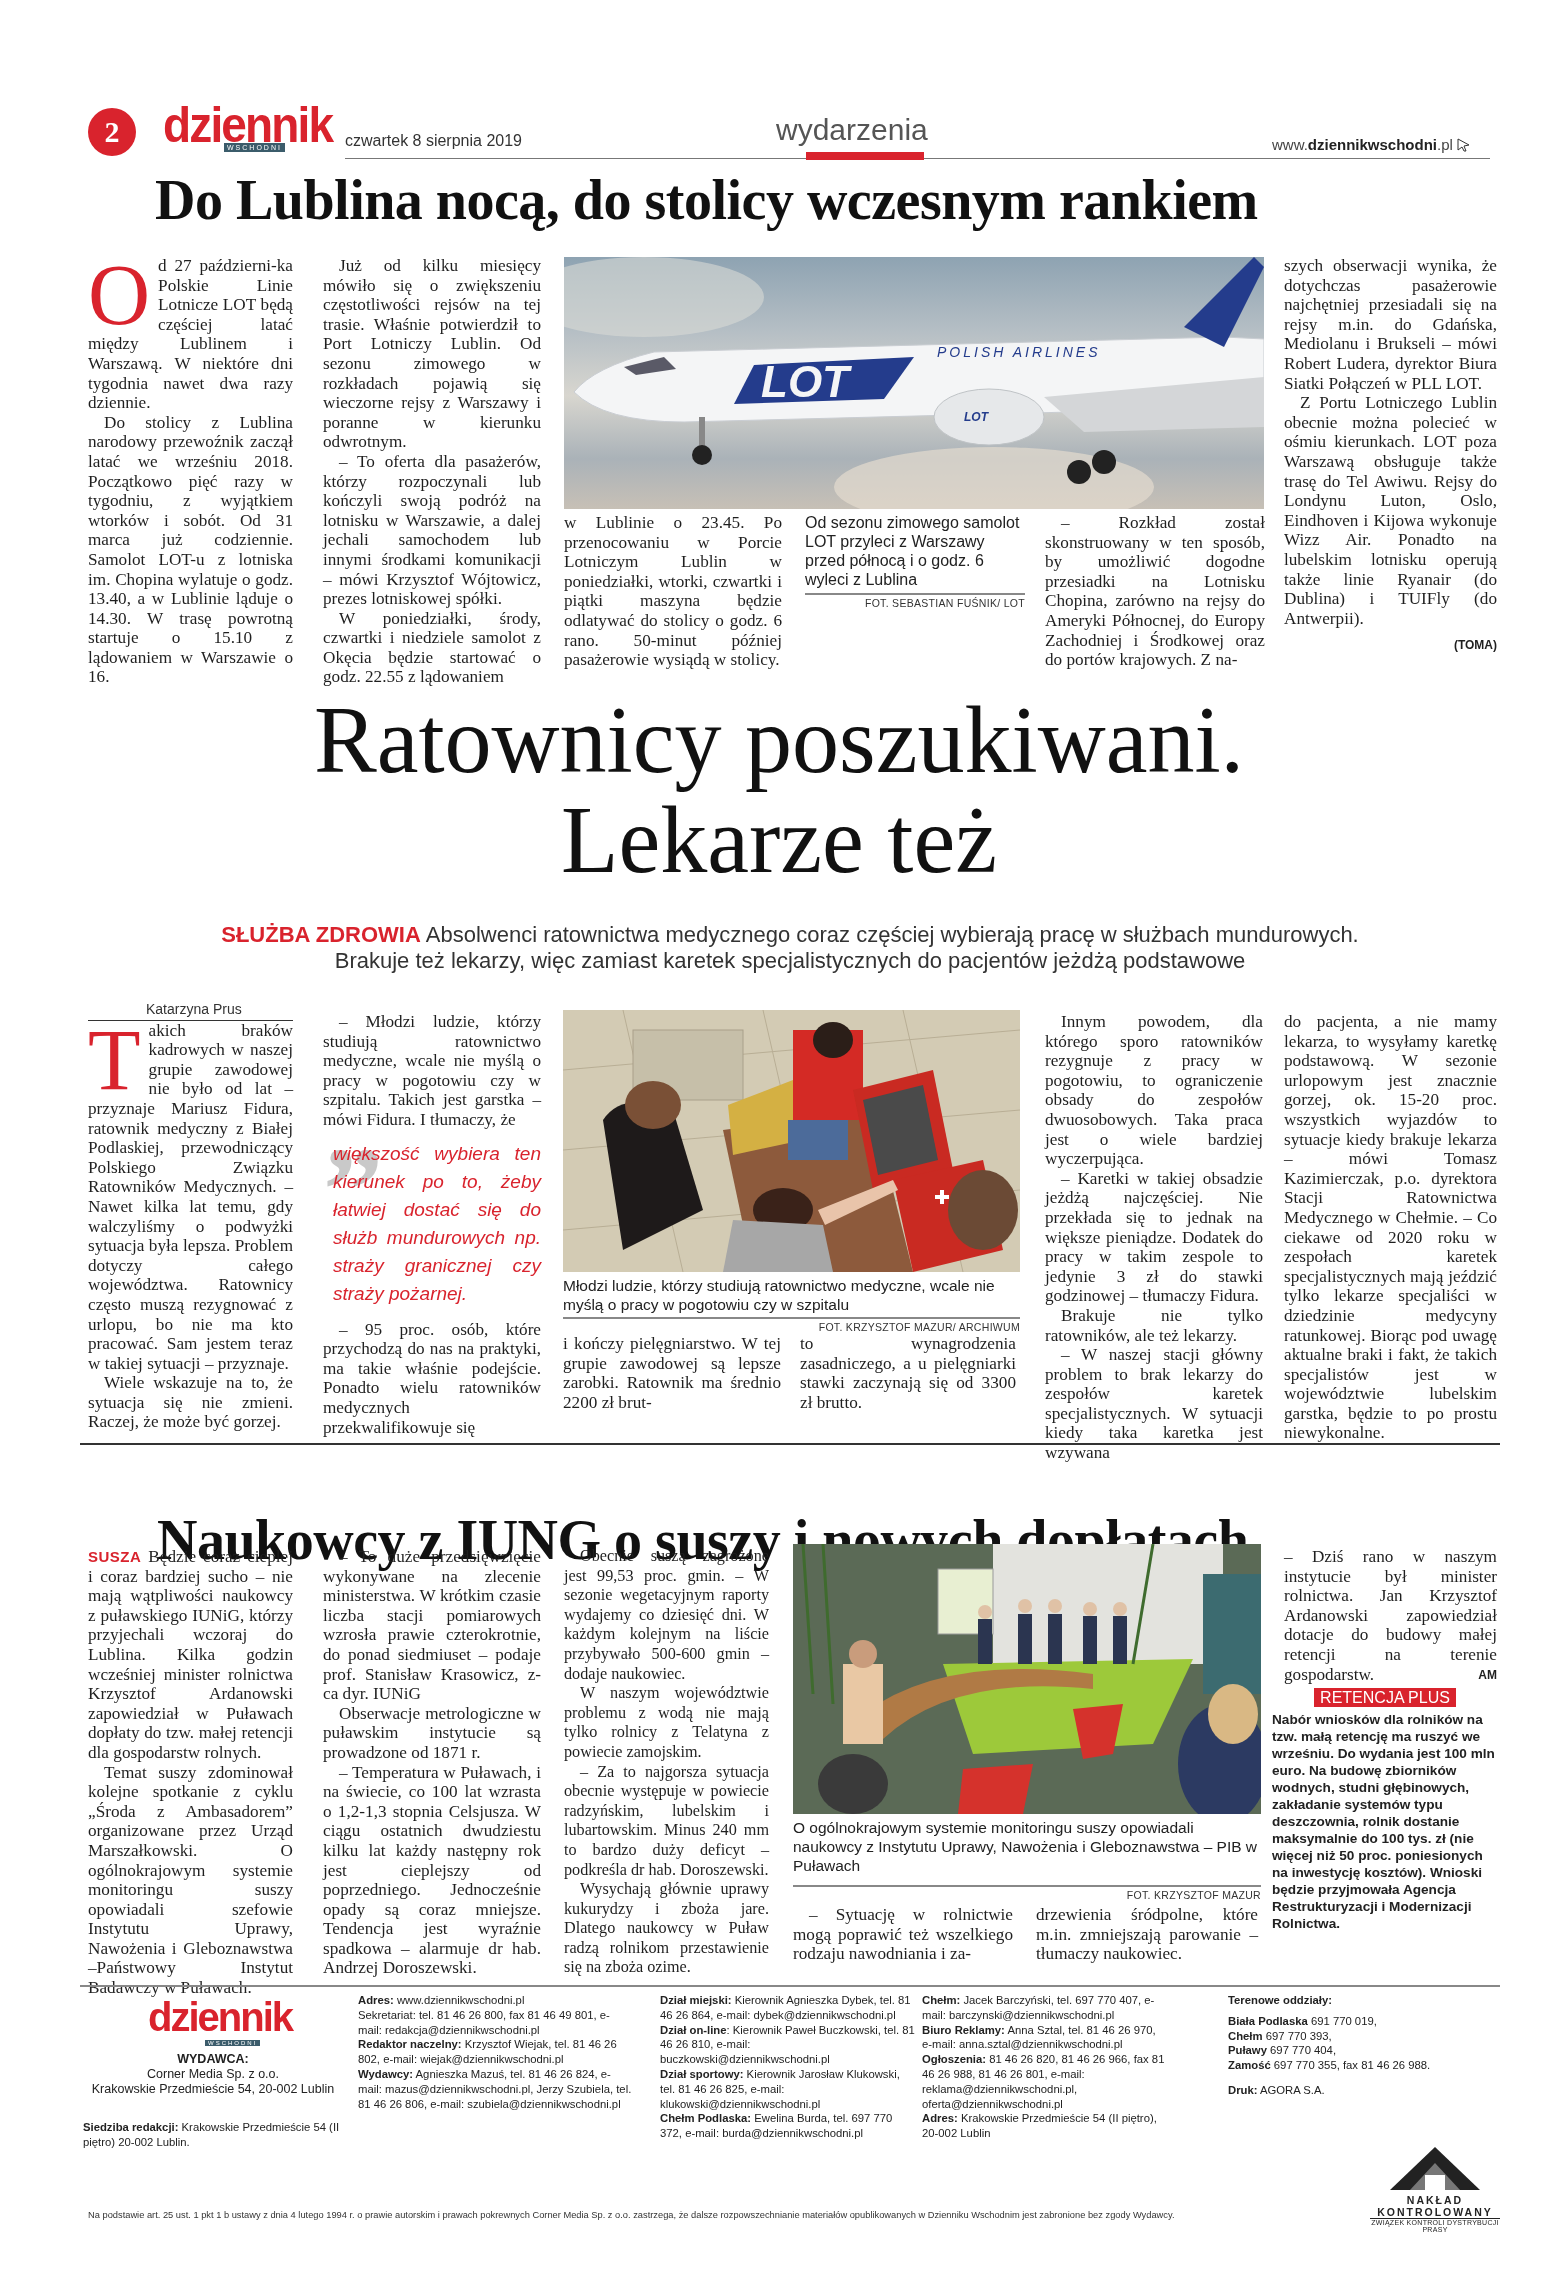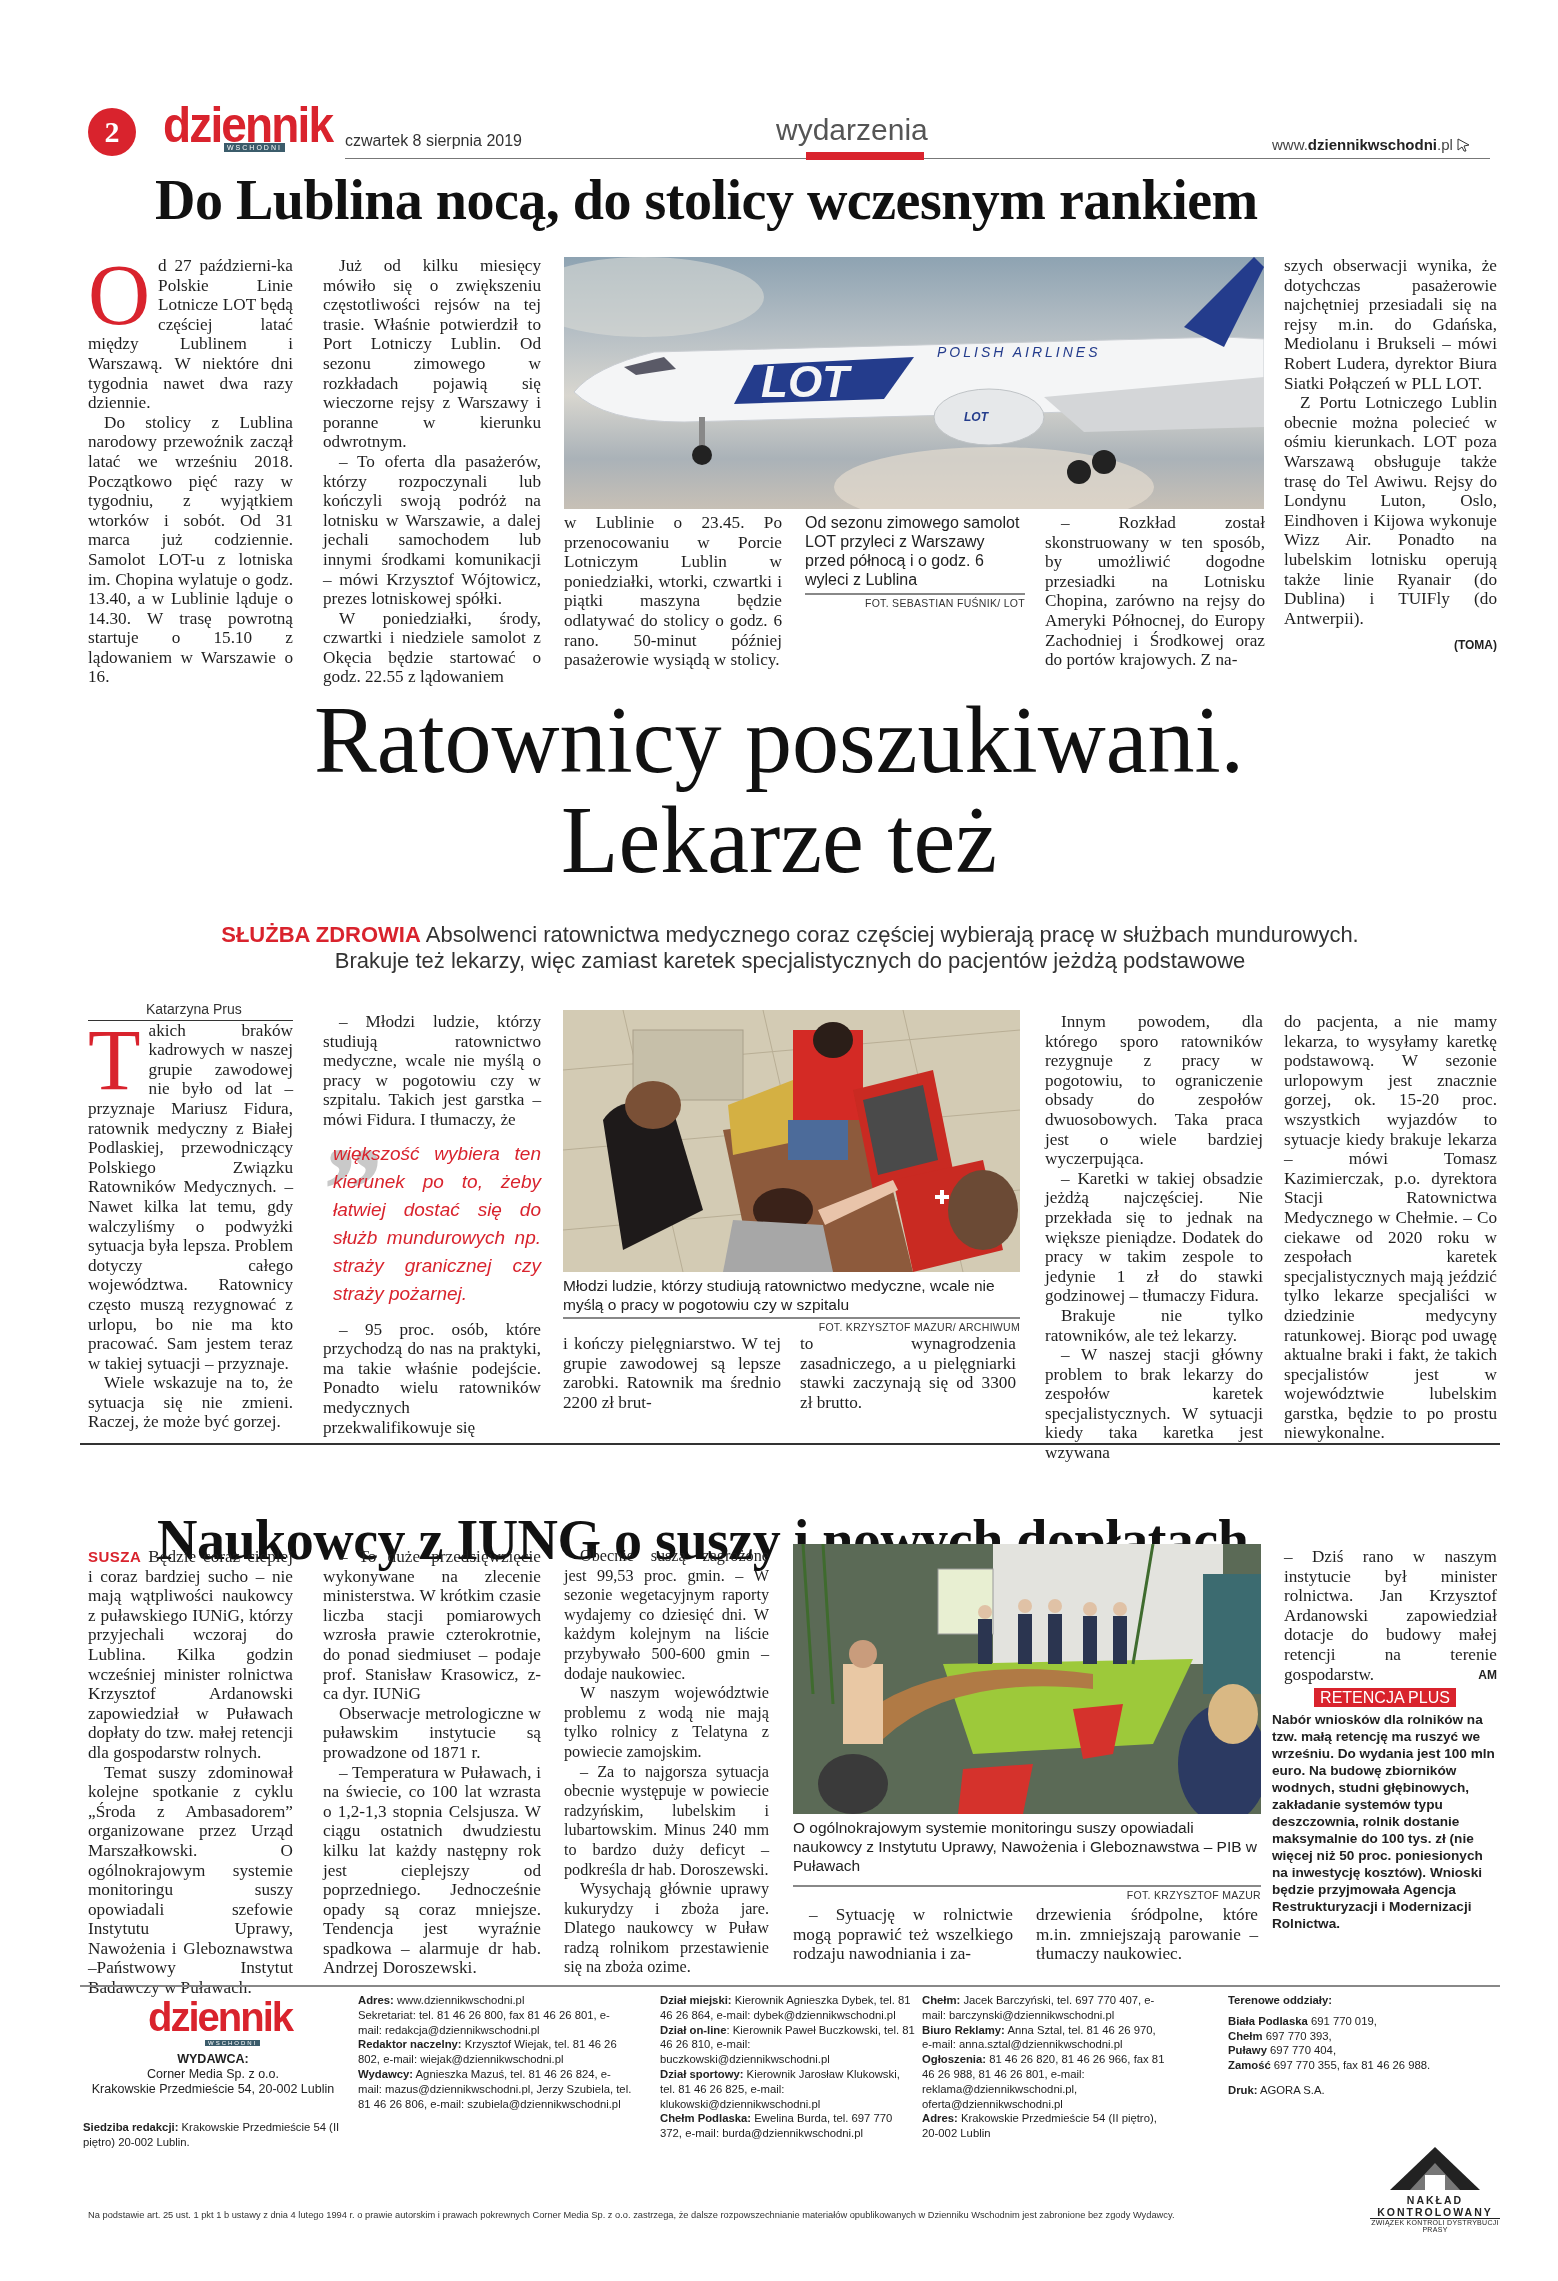--- a/index.html
+++ b/index.html
@@ -203,21 +203,21 @@
 
 <div class="abs col" style="left:563px;top:1334px;width:218px;">
   <p class="noind">i kończy pielęgniarstwo. W tej grupie zawodowej są lepsze zarobki. Ratownik ma średnio 2200 zł brut-</p>
 </div>
 <div class="abs col" style="left:800px;top:1334px;width:216px;">
   <p class="noind">to wynagrodzenia zasadniczego, a u pielęgniarki stawki zaczynają się od 3300 zł brutto.</p>
 </div>
 
 <div class="abs col" style="left:1045px;top:1012px;width:218px;">
   <p>Innym powodem, dla którego sporo ratowników rezygnuje z pracy w pogotowiu, to ograniczenie obsady do zespołów dwuosobowych. Taka praca jest o wiele bardziej wyczerpująca.</p>
-  <p>– Karetki w takiej obsadzie jeżdżą najczęściej. Nie przekłada się to jednak na większe pieniądze. Dodatek do pracy w takim zespole to jedynie 1 zł do stawki godzinowej – tłumaczy Fidura.</p>
+  <p>– Karetki w takiej obsadzie jeżdżą najczęściej. Nie przekłada się to jednak na większe pieniądze. Dodatek do pracy w takim zespole to jedynie 3 zł do stawki godzinowej – tłumaczy Fidura.</p>
   <p>Brakuje nie tylko ratowników, ale też lekarzy.</p>
   <p>– W naszej stacji główny problem to brak lekarzy do zespołów karetek specjalistycznych. W sytuacji kiedy taka karetka jest wzywana</p>
 </div>
 <div class="abs col" style="left:1284px;top:1012px;width:213px;">
   <p class="noind">do pacjenta, a nie mamy lekarza, to wysyłamy karetkę podstawową. W sezonie urlopowym jest znacznie gorzej, ok. 15-20 proc. wszystkich wyjazdów to sytuacje kiedy brakuje lekarza – mówi Tomasz Kazimierczak, p.o. dyrektora Stacji Ratownictwa Medycznego w Chełmie. – Co ciekawe od 2020 roku w zespołach karetek specjalistycznych mają jeździć tylko lekarze specjaliści w dziedzinie medycyny ratunkowej. Biorąc pod uwagę aktualne braki i fakt, że takich specjalistów jest w województwie lubelskim garstka, będzie to po prostu niewykonalne.</p>
 </div>
 
 <div class="abs hr" style="left:80px;top:1443px;width:1420px;"></div>
 
 <div class="abs h1 h-iung">Naukowcy z IUNG o suszy i nowych dopłatach</div>
@@ -308,21 +308,21 @@
   <div style="font-weight:bold;">WYDAWCA:</div>
   <div>Corner Media Sp. z o.o.</div>
   <div>Krakowskie Przedmieście 54, 20-002 Lublin</div>
 </div>
 <div class="abs foot" style="left:83px;top:2120px;width:260px;">
   <b>Siedziba redakcji:</b> <span>Krakowskie Przedmieście 54 (II piętro) 20-002 Lublin.</span>
 </div>
 
 <div class="abs foot" style="left:358px;top:1993px;width:275px;">
   <div><b>Adres:</b><span> www.dziennikwschodni.pl</span></div>
-  <div><span>Sekretariat: tel. 81 46 26 800, fax 81 46 26 801, e-mail: redakcja@dziennikwschodni.pl</span></div>
+  <div><span>Sekretariat: tel. 81 46 26 800, fax 81 46 49 801, e-mail: redakcja@dziennikwschodni.pl</span></div>
   <div><b>Redaktor naczelny:</b><span> Krzysztof Wiejak, tel. 81 46 26 802, e-mail: wiejak@dziennikwschodni.pl</span></div>
   <div><b>Wydawcy:</b><span> Agnieszka Mazuś, tel. 81 46 26 824, e-mail: mazus@dziennikwschodni.pl, Jerzy Szubiela, tel. 81 46 26 806, e-mail: szubiela@dziennikwschodni.pl</span></div>
 </div>
 
 <div class="abs foot" style="left:660px;top:1993px;width:255px;">
   <div><b>Dział miejski:</b><span> Kierownik Agnieszka Dybek, tel. 81 46 26 864, e-mail: dybek@dziennikwschodni.pl</span></div>
   <div><b>Dział on-line</b><span>: Kierownik Paweł Buczkowski, tel. 81 46 26 810, e-mail: buczkowski@dziennikwschodni.pl</span></div>
   <div><b>Dział sportowy:</b><span> Kierownik Jarosław Klukowski, tel. 81 46 26 825, e-mail: klukowski@dziennikwschodni.pl</span></div>
   <div><b>Chełm Podlaska:</b><span> Ewelina Burda, tel. 697 770 372, e-mail: burda@dziennikwschodni.pl</span></div>
 </div>

